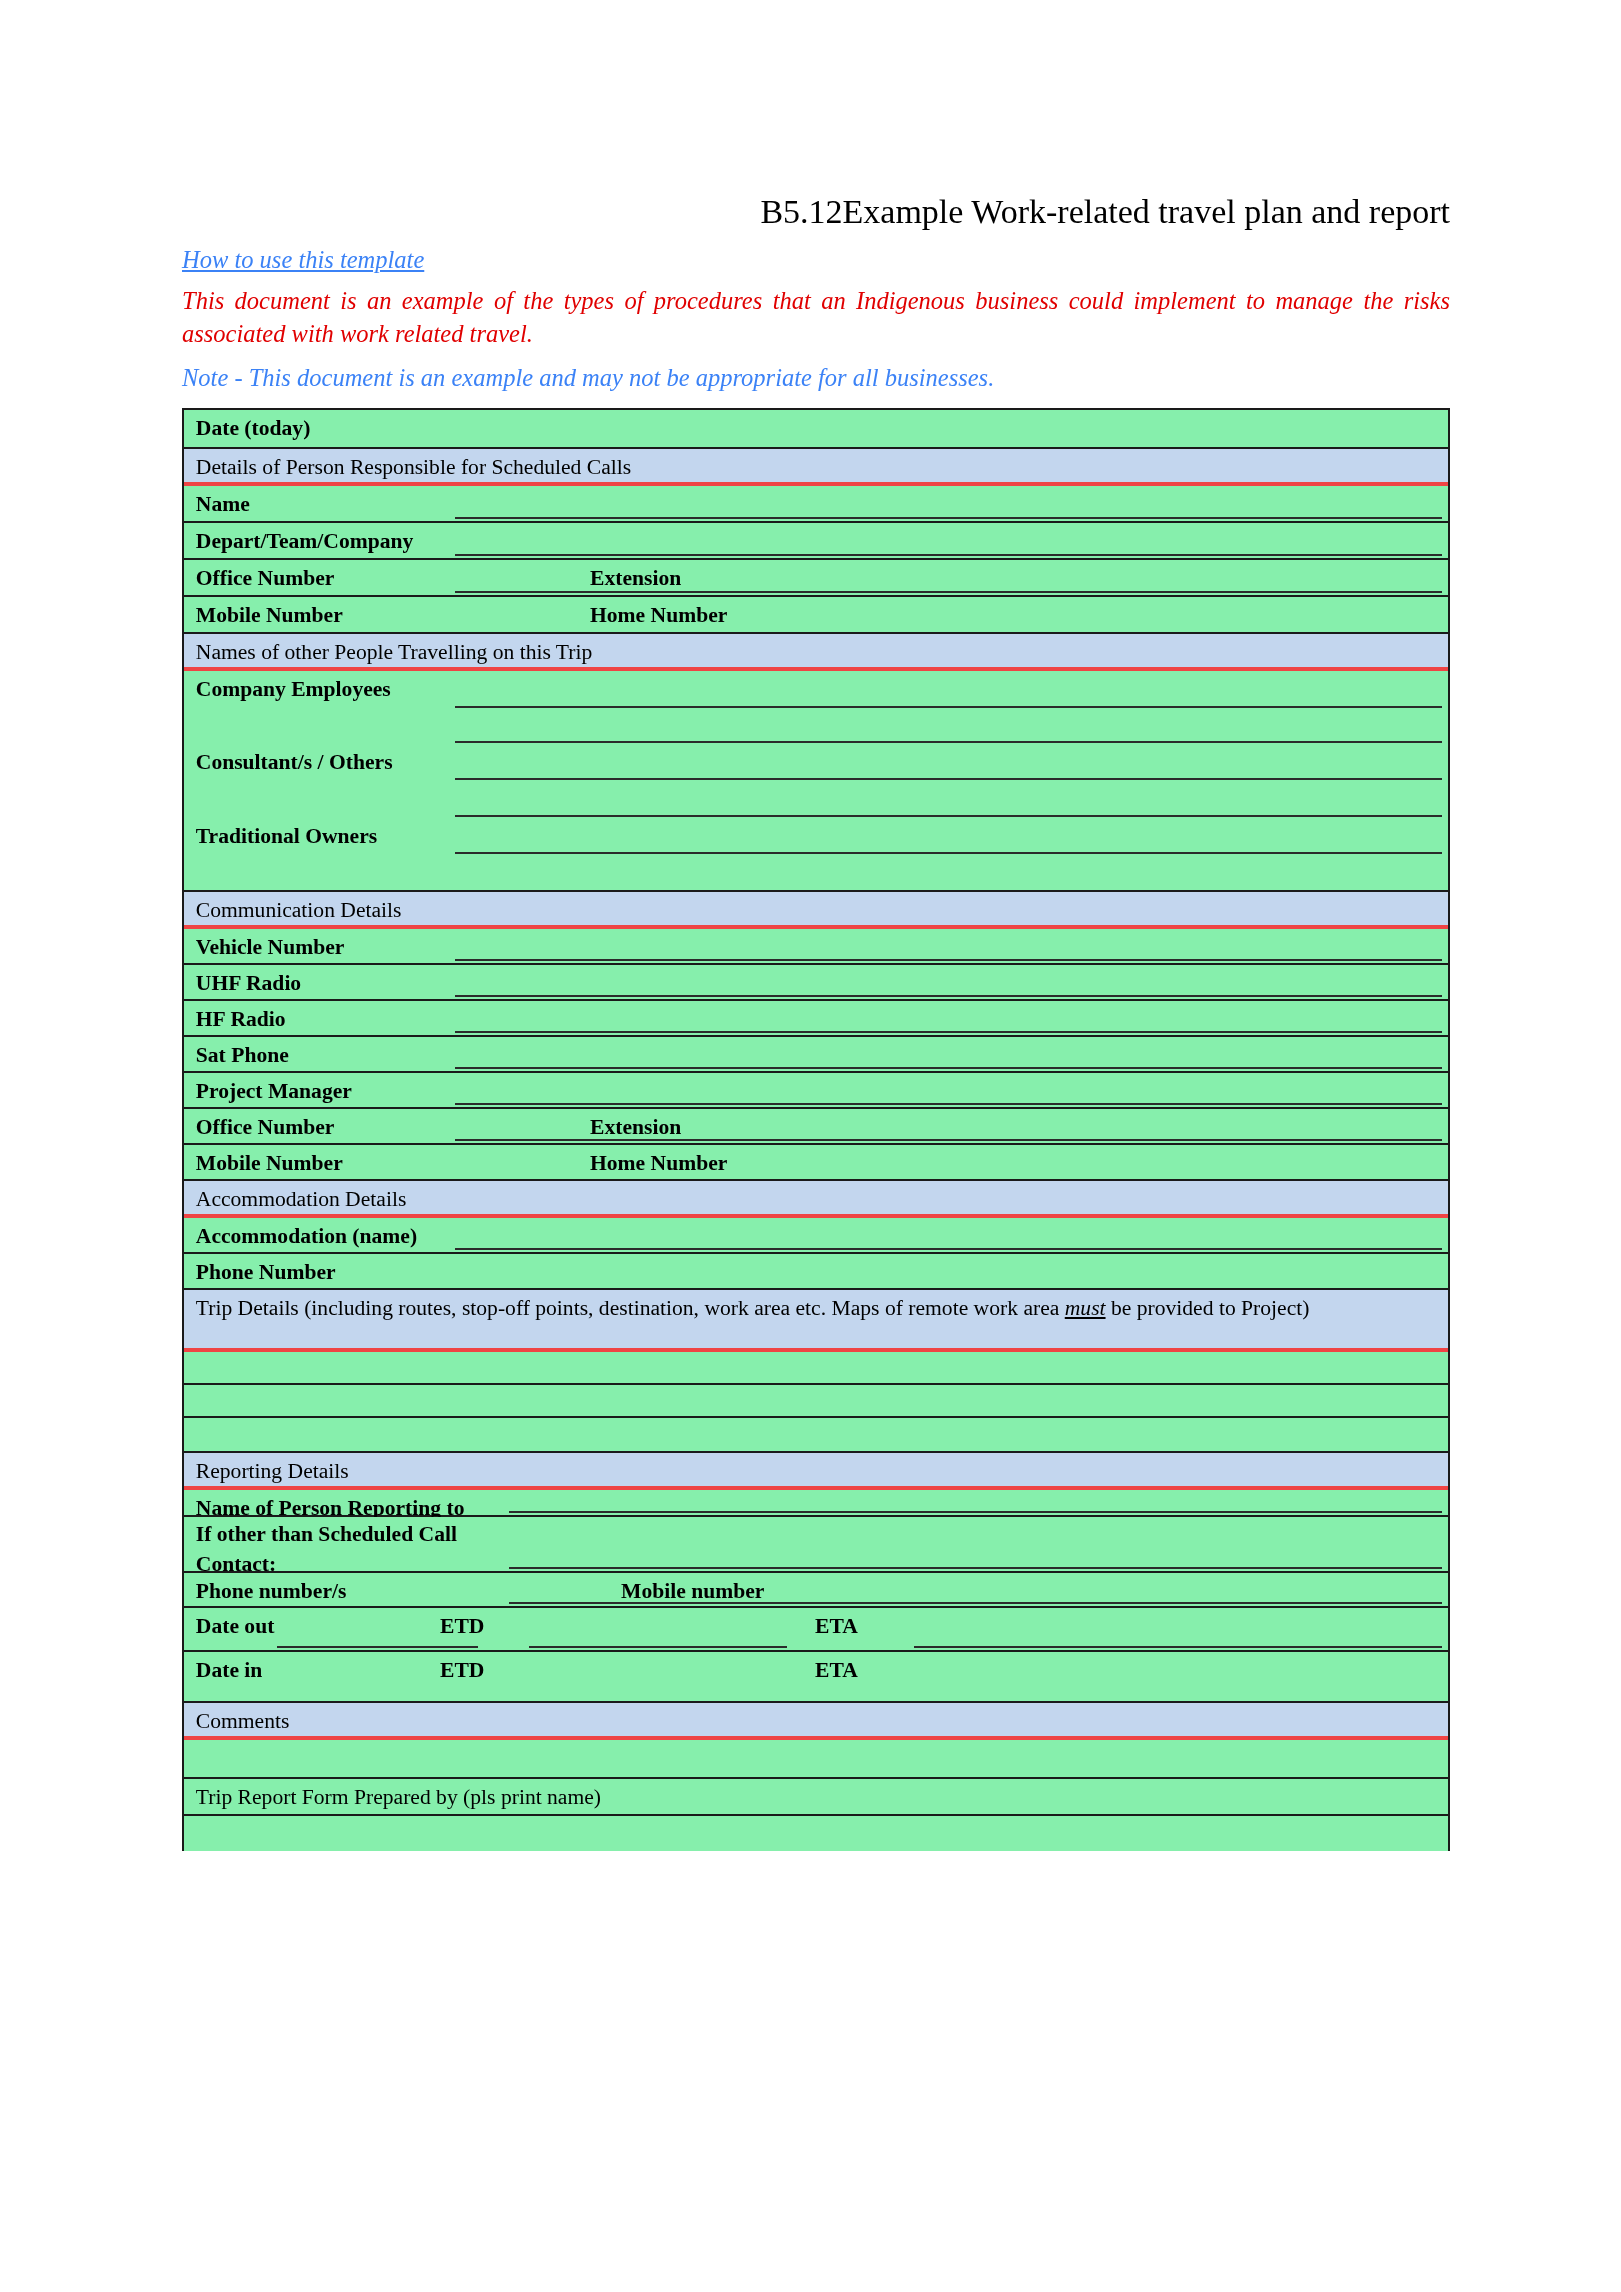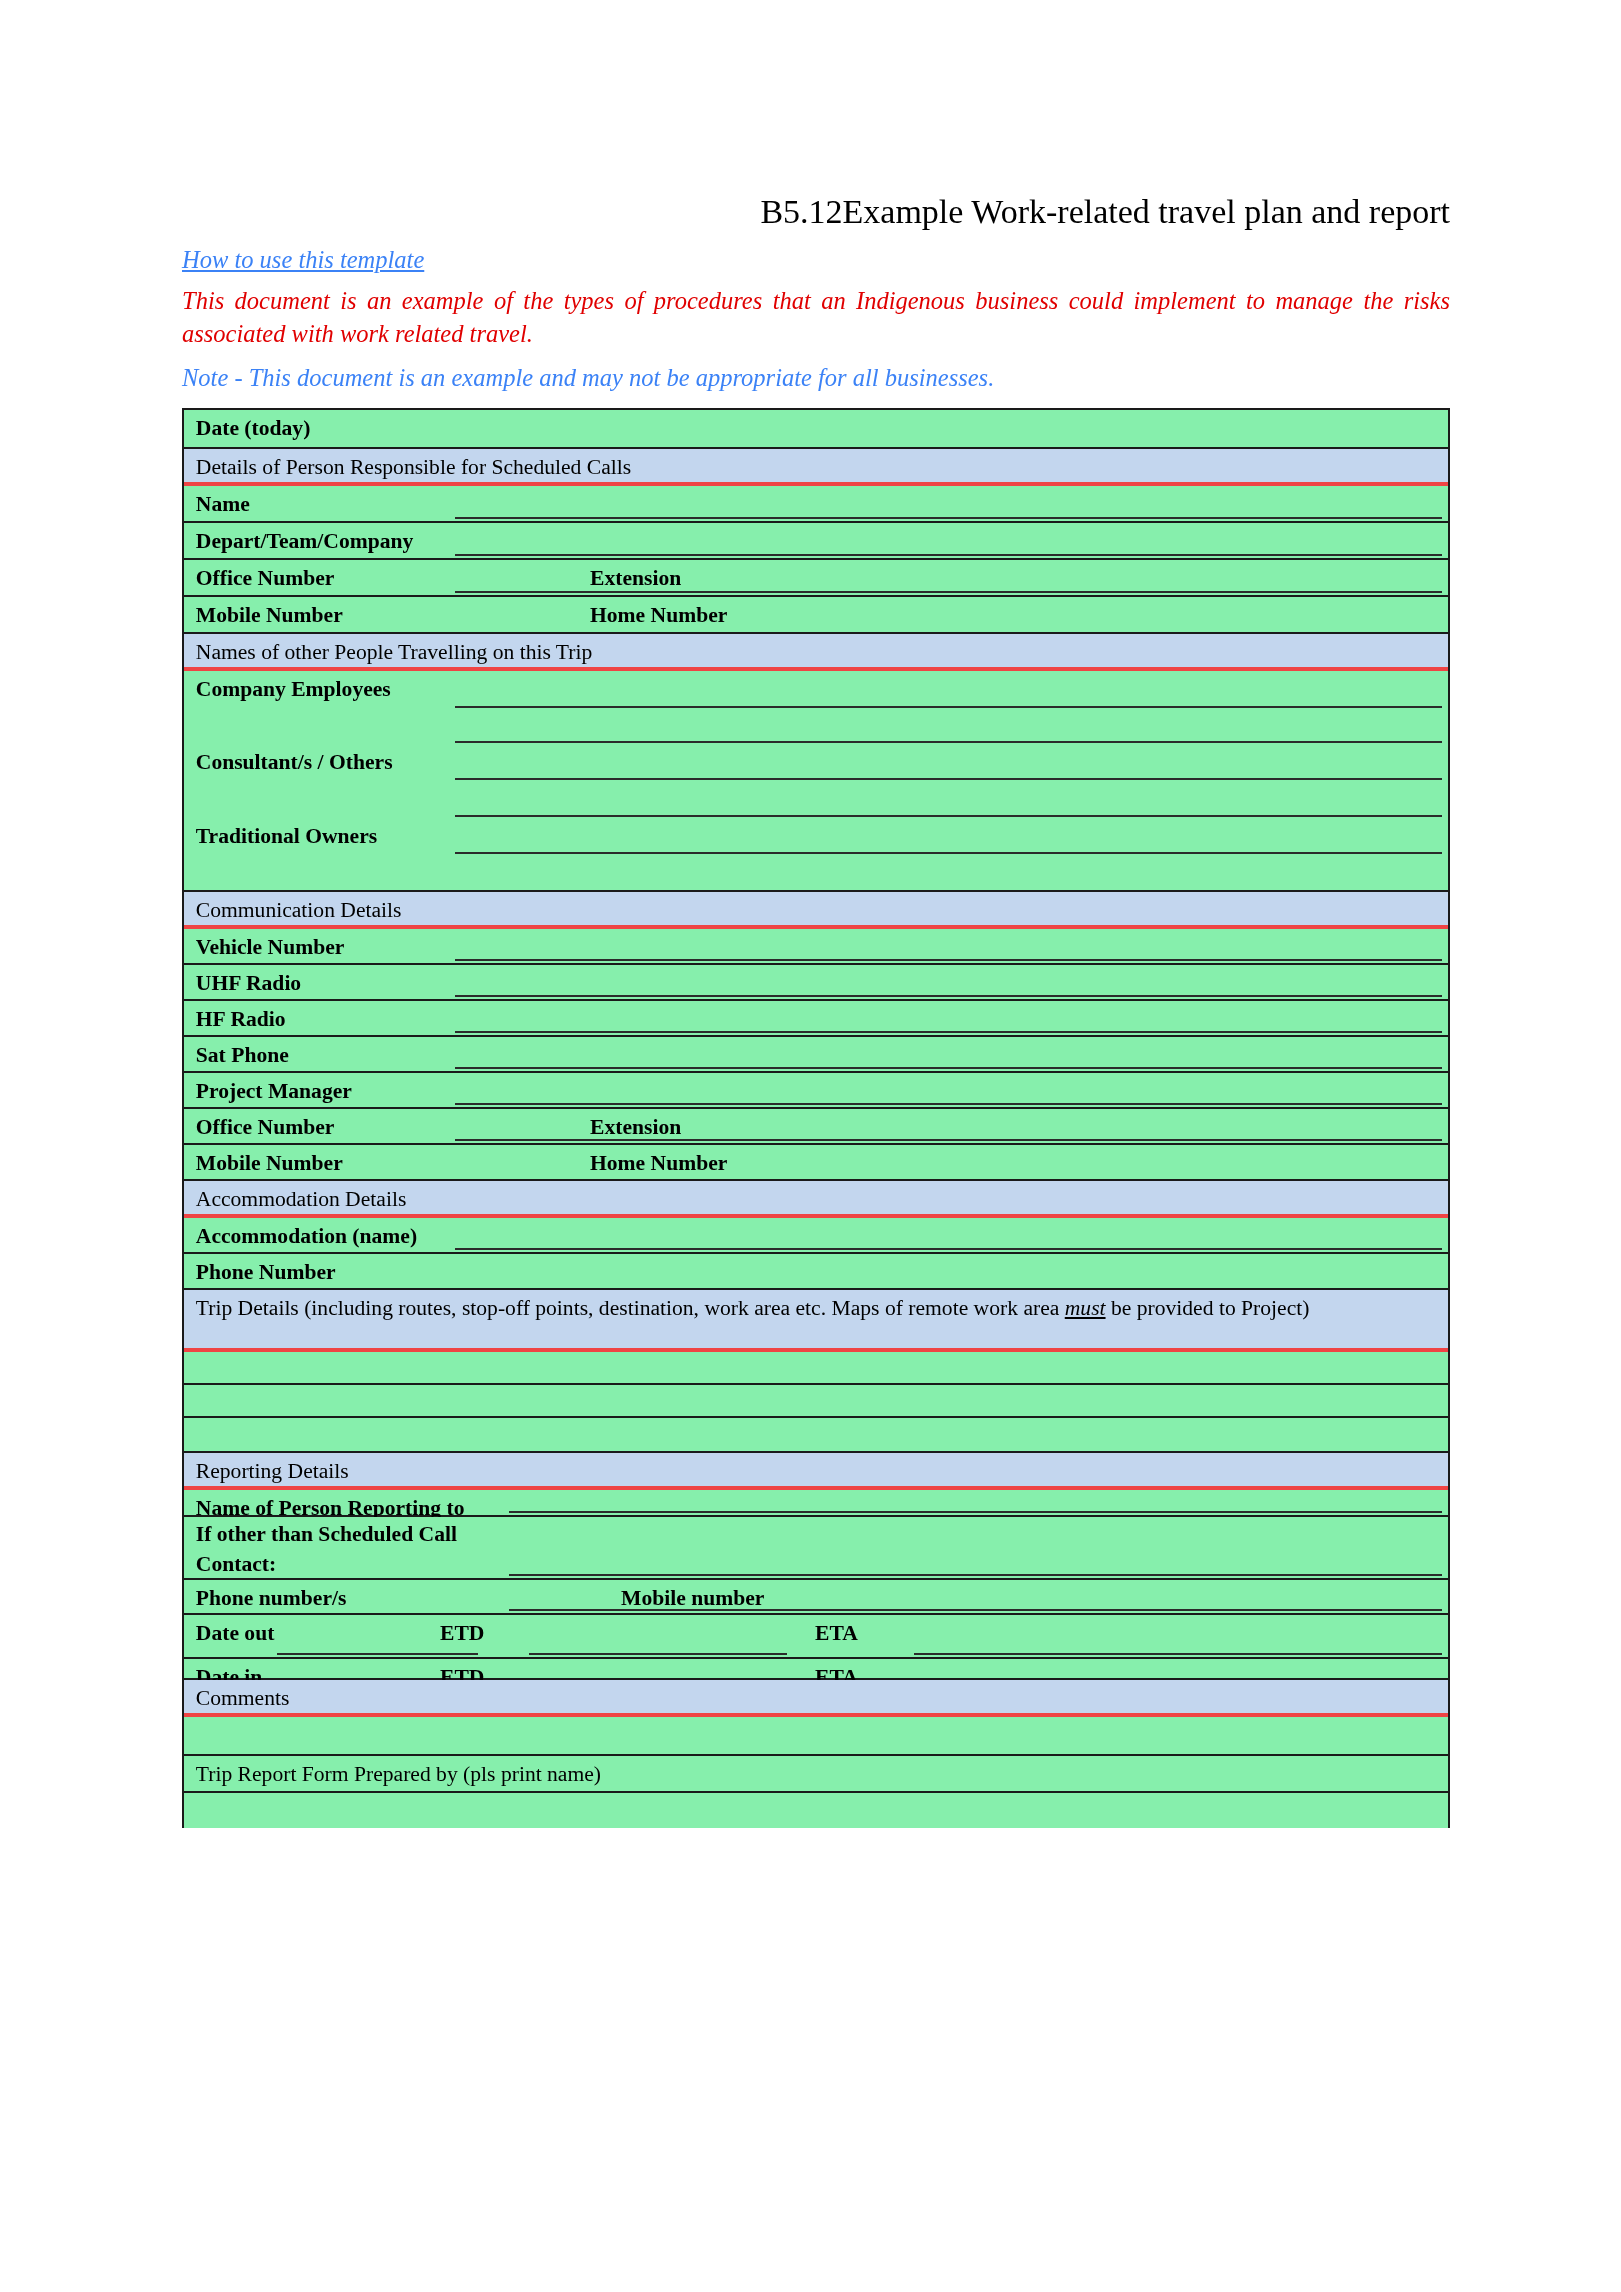--- a/index.html
+++ b/index.html
@@ -246,42 +246,42 @@
 
       <div class="row section" style="height:37px">
         <span class="sec-label">Reporting Details</span>
       </div>
 
       <div class="row" style="height:27px">
         <span class="lbl">Name of Person Reporting to</span>
         <span class="fill" style="left:325px; right:5.9px; bottom:2px;"></span>
       </div>
 
-      <div class="row" style="height:63px; display:block;">
+      <div class="row" style="height:56px; display:block;">
         <span class="lbl" style="display:block; padding-top:4.9px;">If other than Scheduled Call</span>
         <span class="lbl" style="display:block; padding-top:0;">Contact:</span>
         <span class="fill" style="left:325px; right:5.9px; bottom:2px;"></span>
       </div>
 
       <div class="row" style="height:35px">
         <span class="lbl">Phone number/s</span>
         <span class="mid-label" style="left:437px;">Mobile number</span>
         <span class="fill" style="left:325px; right:5.9px; bottom:2px;"></span>
       </div>
 
       <div class="row" style="height:44px">
         <span class="lbl">Date out</span>
         <span class="mid-label" style="left:256px;">ETD</span>
         <span class="mid-label" style="left:631px;">ETA</span>
         <span class="fill" style="left:93px; width:201px; bottom:2px;"></span>
         <span class="fill" style="left:345px; width:258px; bottom:2px;"></span>
         <span class="fill" style="left:730px; right:5.9px; bottom:2px;"></span>
       </div>
 
-      <div class="row" style="height:21px">
+      <div class="row" style="height:51px">
         <span class="lbl">Date in</span>
         <span class="mid-label" style="left:256px;">ETD</span>
         <span class="mid-label" style="left:631px;">ETA</span>
       </div>
 
       <div class="row section" style="height:37px">
         <span class="sec-label">Comments</span>
       </div>
       <div class="row" style="height:39px"></div>
 

